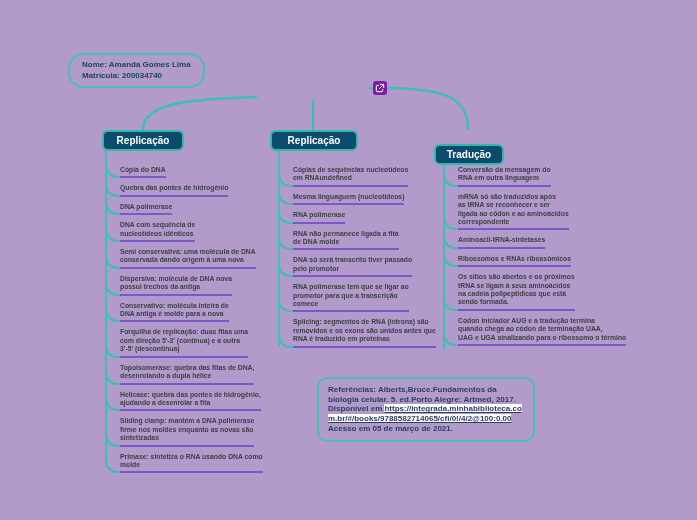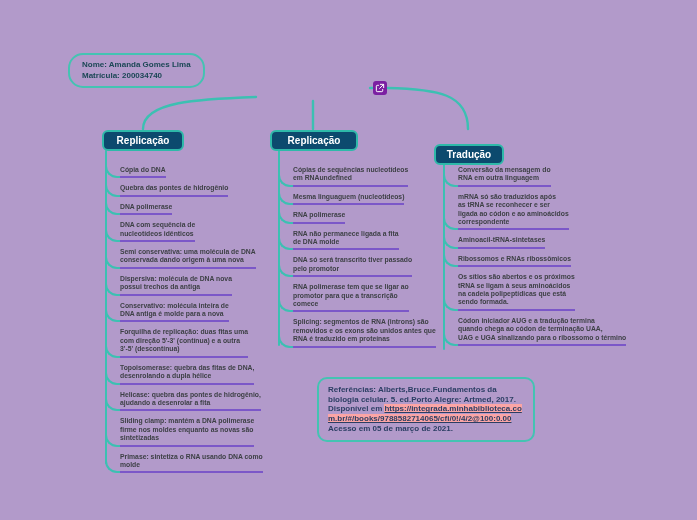--- a/index.html
+++ b/index.html
@@ -51,21 +51,21 @@
     border-bottom-left-radius:12px;
   }
   .ref-card{
     position:absolute;left:317px;top:377px;width:196px;
     border:2px solid #44c3b2;border-radius:10px;
     padding:6px 9px;
     color:#2b3e63;font-size:8px;font-weight:700;line-height:9.7px;
   }
   .ref-link{
     color:#2b3e63;text-decoration:underline;word-break:break-all;
-    background:#fca5a5;cursor:pointer;
+    background:#ffffff;cursor:pointer;
   }
 </style>
 </head>
 <body>
 
 <div class="canvas">
 
   <svg class="connectors" width="697" height="520">
     <path d="M256,97 C200,99 143,101 143,129"></path>
     <path d="M313,101 L313,129"></path>

